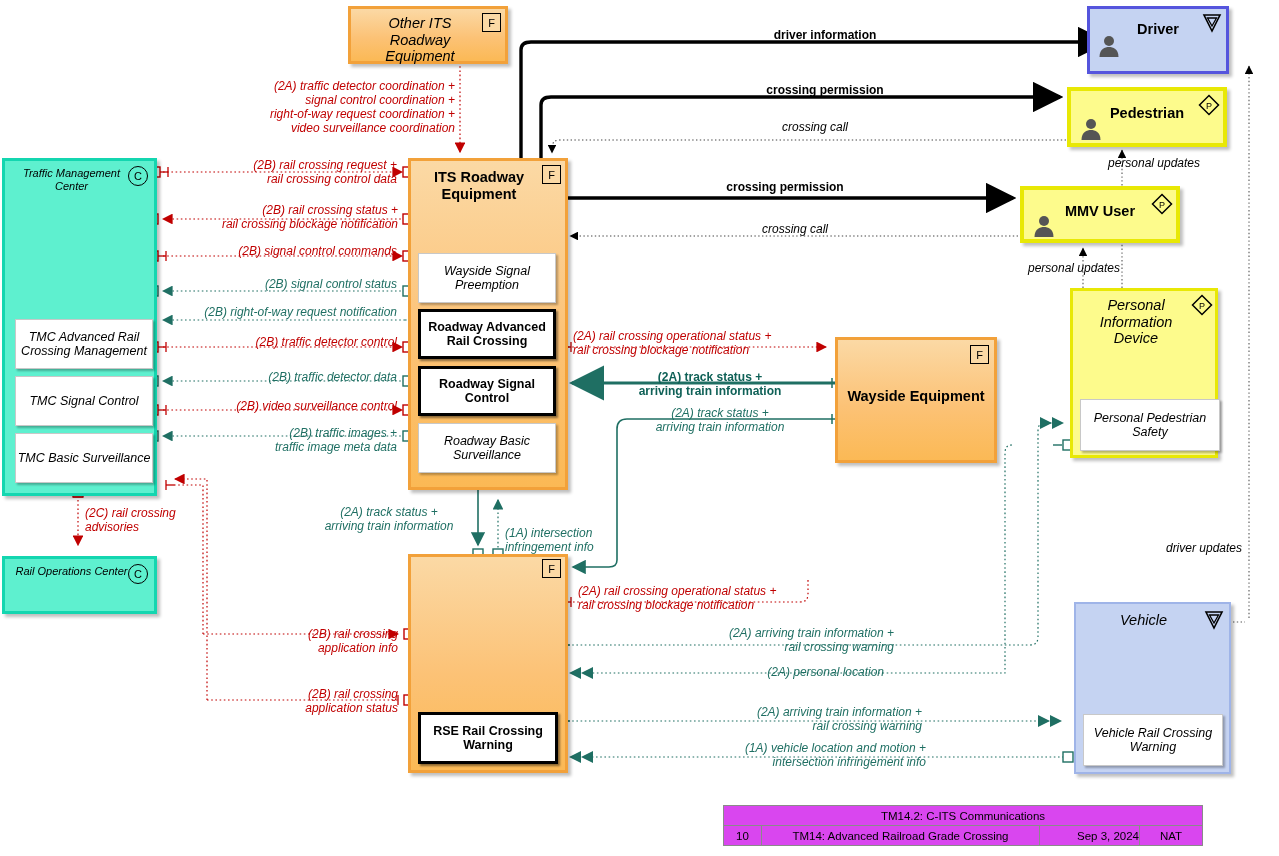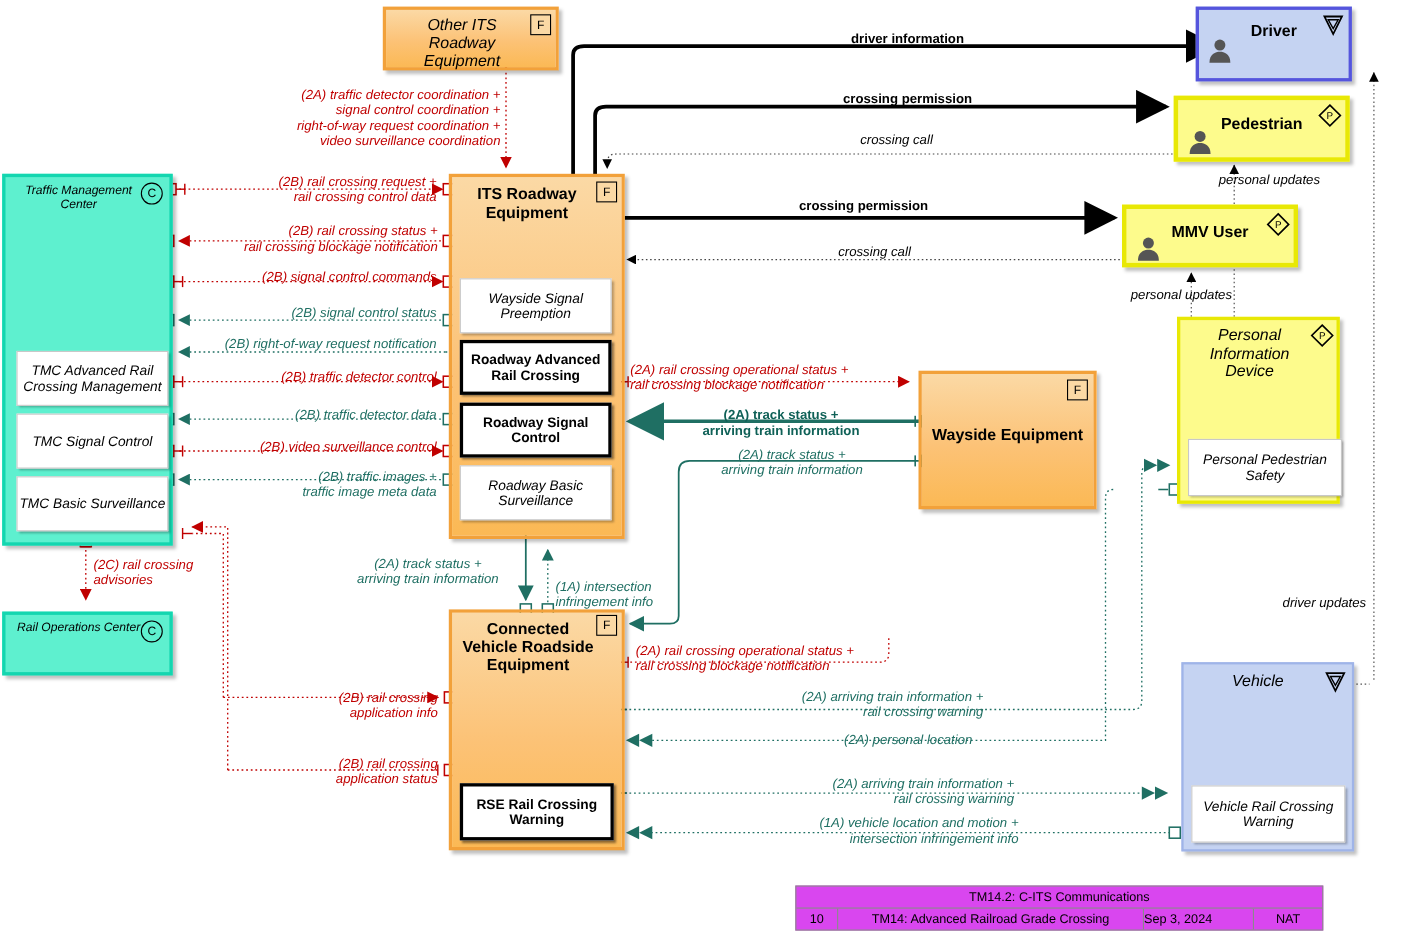--- a/index.html
+++ b/index.html
@@ -66,21 +66,21 @@
   
   .person-ico { position:absolute; width:26px; height:26px; }
 
   
   .legend { position:absolute; border:1px solid #8a8a8a; background:#d946ef;
             font-size:11.5px; color:#000; font-family:"Liberation Sans", sans-serif; }
   .legend .r1 { border-bottom:1px solid #8a8a8a; text-align:center; padding:4px 0 3px; }
   .legend .r2 { display:flex; }
   .legend .c0 { width:38px; text-align:center; padding:4px 0 3px; border-right:1px solid #8a8a8a; }
   .legend .c1 { flex:1; text-align:center; padding:4px 0 3px; border-right:1px solid #8a8a8a; }
-  .legend .c2 { width:100px; text-align:left; padding:4px 0 3px; border-right:1px solid #8a8a8a; }
+  .legend .c2 { width:100px; text-align:right; padding:4px 0 3px; border-right:1px solid #8a8a8a; }
   .legend .c3 { width:62px; text-align:center; padding:4px 0 3px; }
 </style>
 </head>
 <body>
 
 <div id="canvas">
 
   <svg class="layer">
     <defs>
       <marker id="ah-red" markerWidth="9" markerHeight="9" refX="8" refY="4.5" orient="auto">
@@ -304,21 +304,20 @@
   </div>
 
   <div class="node center" style="left:2px; top:556px; width:155px; height:58px;">
     <div class="title" style="padding:6px 22px 0 6px;">Rail Operations Center</div>
     <div class="badge badge-circ" style="right:6px; top:5px;">
         <span>C</span>
       </div>
   </div>
 
   <div class="node phys" style="left:408px; top:554px; width:160px; height:219px;">
-    <div class="title" style="padding:7px 22px 0 6px;">Connected Vehicle Roadside Equipment</div>
     <div class="badge badge-f" style="right:4px; top:2px;">
         <span>F</span>
       </div>
     <div class="fn bold" style="left:7px; top:155px; width:140px; height:52px;">RSE Rail Crossing Warning</div>
   </div>
 
   <div class="node phys" style="left:835px; top:337px; width:162px; height:126px;">
     <div class="title" style="padding:48px 6px 0 6px;">Wayside Equipment</div>
     <div class="badge badge-f" style="right:5px; top:5px;">
         <span>F</span>

